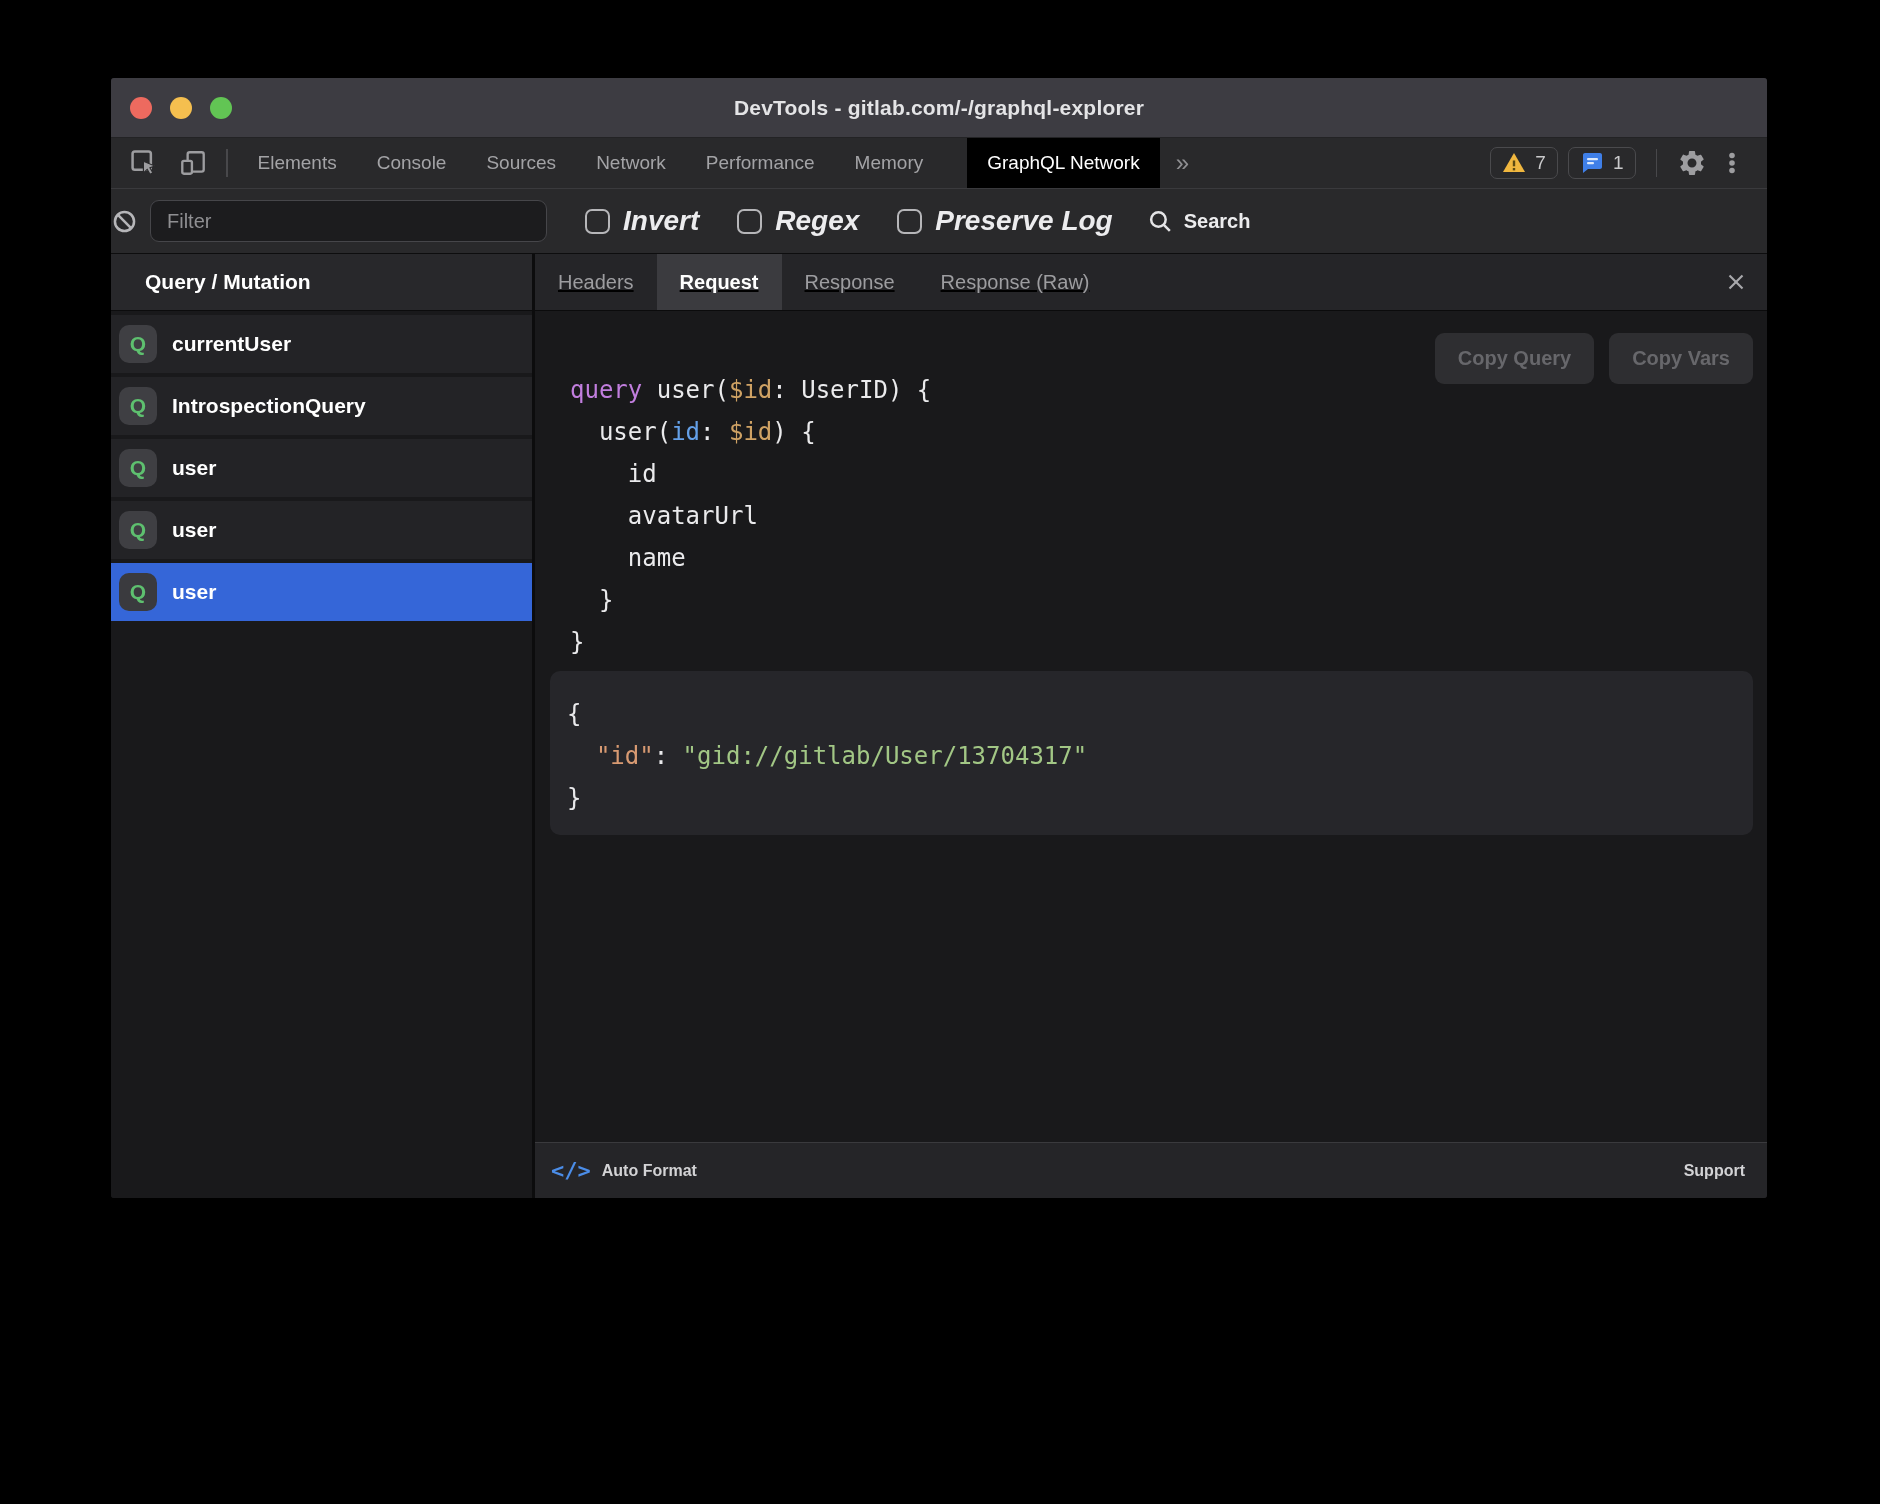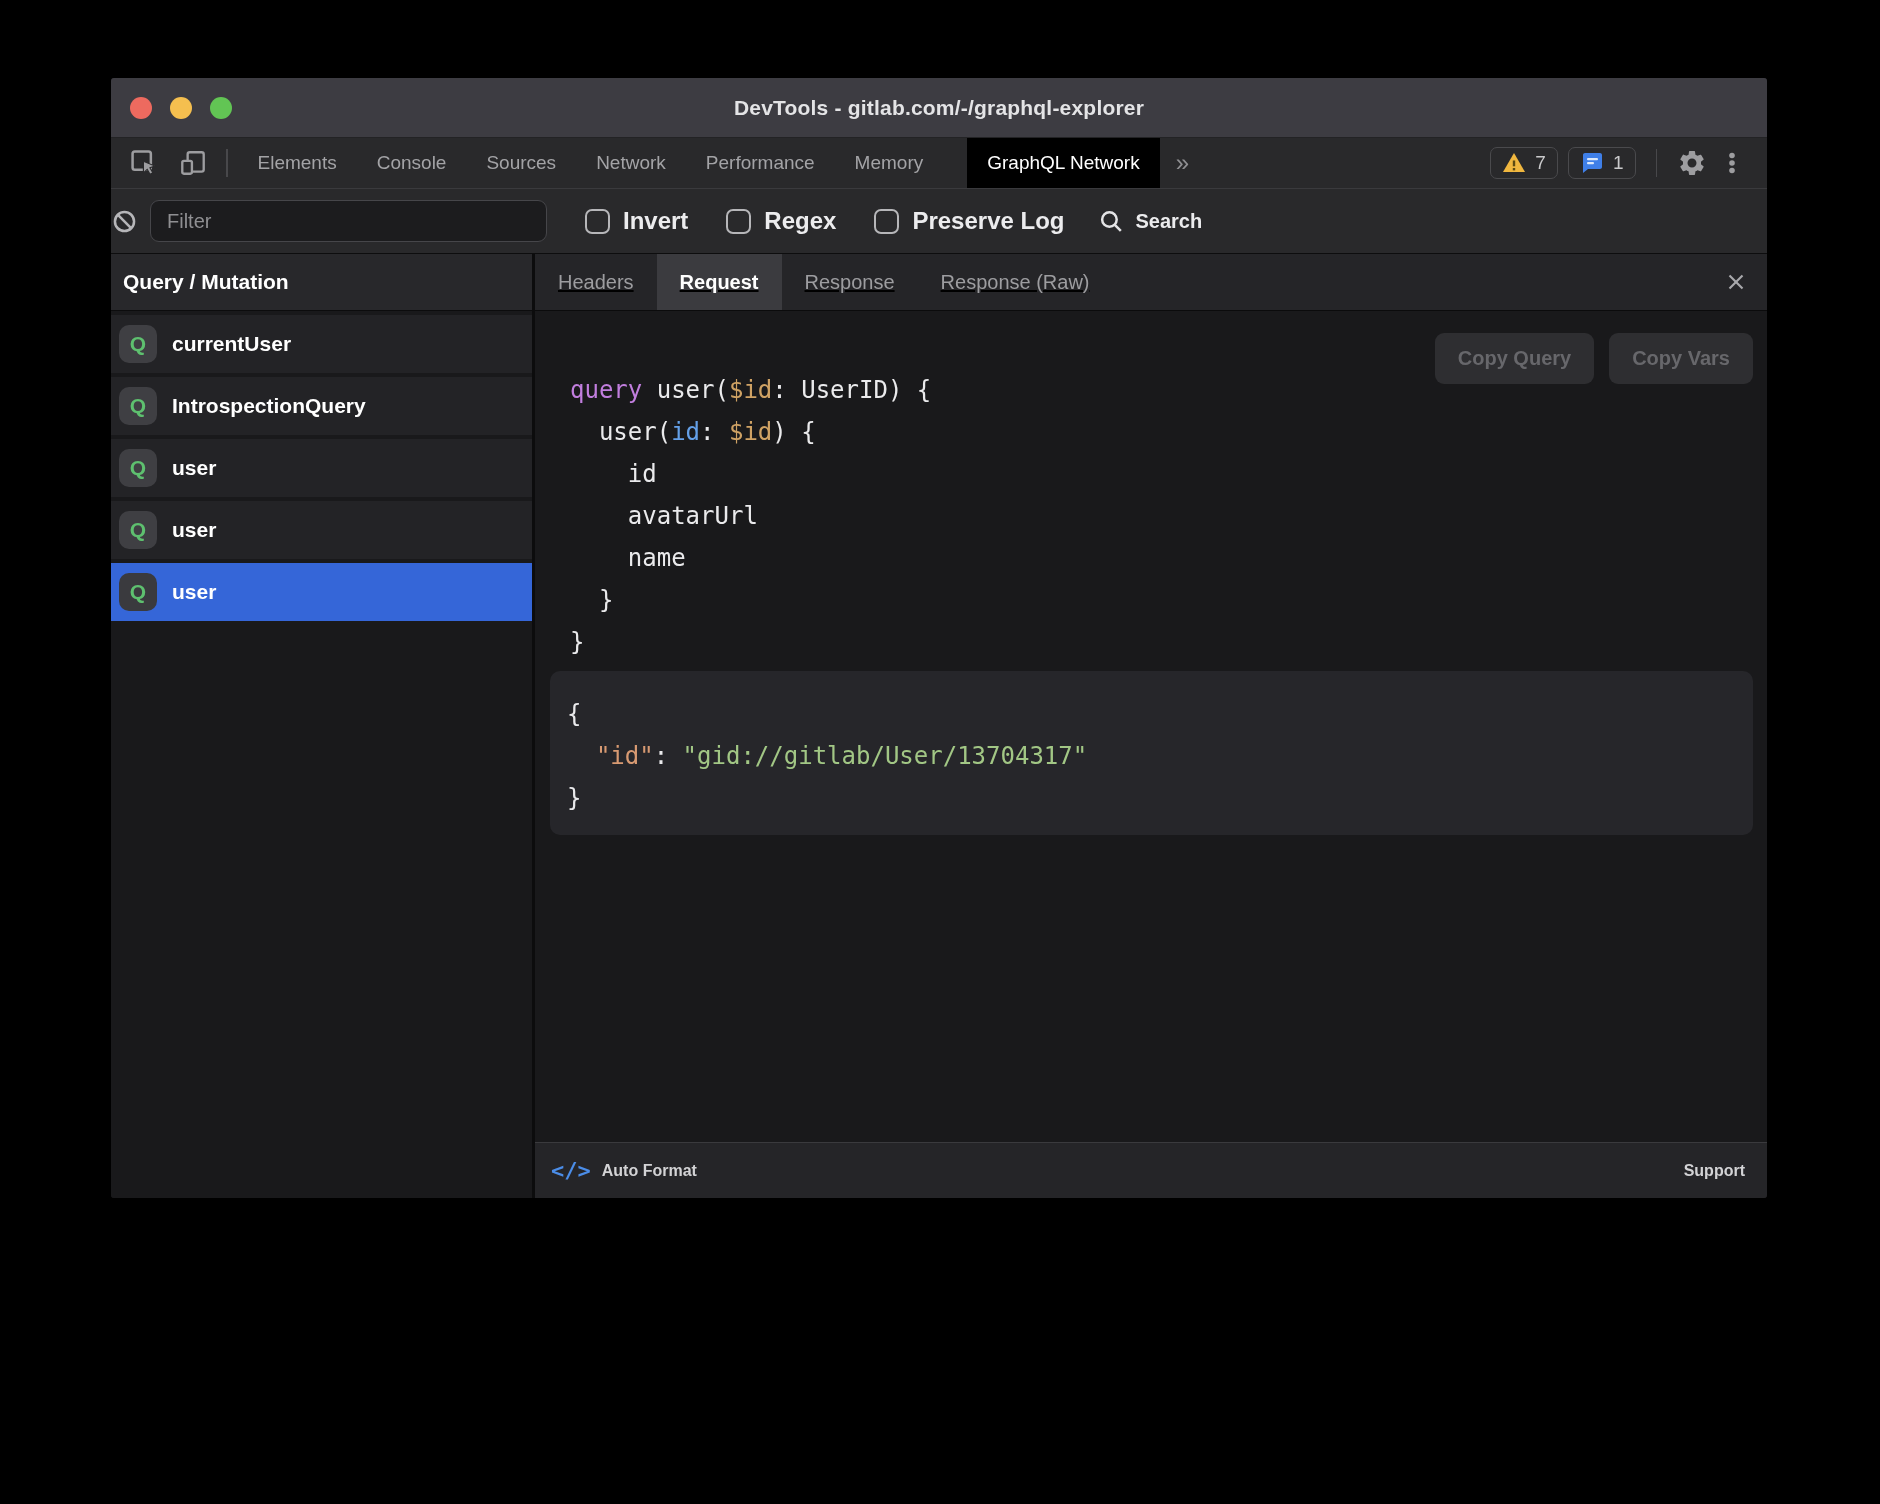--- a/index.html
+++ b/index.html
@@ -53,29 +53,29 @@
   .filter-input {
     margin-left:12px; width:397px; height:42px;
     background:#1c1c1e; border:1.5px solid #46464a; border-radius:9px;
     color:#e8e8ea; font-size:20px; padding:0 16px; outline:none;
     font-family:"Liberation Sans", sans-serif;
   }
   .filter-input::placeholder { color:#8f8f92; }
   .chk-group { display:flex; align-items:center; }
   .chk { display:flex; align-items:center; gap:13px; margin-left:38px; }
   .chk .box { width:25px; height:25px; border:2.5px solid #b6b6b9; border-radius:7px; background:transparent; }
-  .chk .lbl { color:#ececee; font-size:24px; font-weight:700; white-space:nowrap; }
+  .chk .lbl { color:#ececee; font-size:28px; font-weight:700; white-space:nowrap;font-style:italic; }
   .search-group { display:flex; align-items:center; gap:10px; margin-left:34px; color:#ececee; }
   .search-group .lbl { font-size:20px; font-weight:700; }
   
   .contentrow { flex:1; min-height:0; display:flex; border-top:1px solid #0d0d0e; }
   .sidebar { width:424px; flex:0 0 auto; background:#19191b; border-right:3px solid #0c0c0d; display:flex; flex-direction:column; }
   .sb-header {
     height:57px; flex:0 0 auto; background:#28282b; border-bottom:1px solid #0c0c0d;
-    display:flex; align-items:center; padding-left:12px;
+    display:flex; align-items:center; padding-left:34px;
     color:#fff; font-size:21px; font-weight:700;
   }
   .sb-list { padding-top:4px; display:flex; flex-direction:column; gap:4px; }
   .sb-item { height:58px; background:#232326; display:flex; align-items:center; padding-left:8px; gap:15px; }
   .sb-item.selected { background:var(--selection_blue); }
   .q-badge {
     width:38px; height:38px; border-radius:10px; background:#3f3f43;
     color:var(--badge_q_green); display:flex; align-items:center; justify-content:center;
     font-size:21px; font-weight:800;
   }

